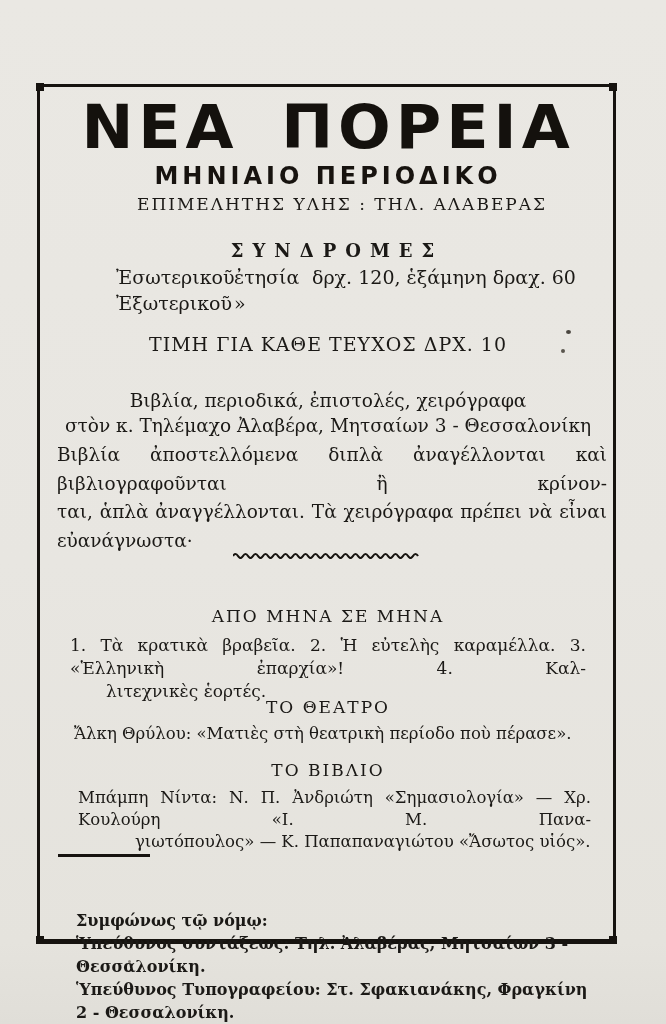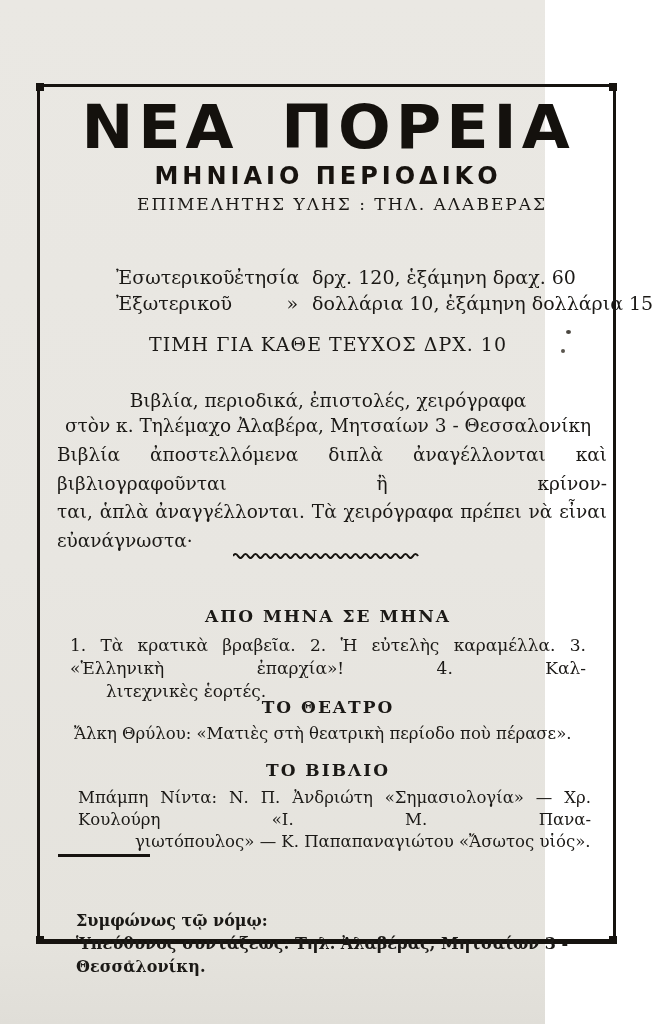--- a/index.html
+++ b/index.html
@@ -1,18 +1,18 @@
 <!DOCTYPE html>
 <html><head>
 <meta charset="utf-8">
 <style>
   html,body{margin:0;padding:0;}
   body{width:666px;height:1024px;overflow:hidden;}
   .page{
-    position:relative;width:545px;height:1024px;
+    position:relative;width:666px;height:1024px;
     background:linear-gradient(180deg,#eae8e3 0%,#e8e6e1 55%,#e5e3dd 92%,#e0ded8 100%);
     color:#1b1916;
     font-family:"DejaVu Serif", serif;
   }
   .frame{
     position:absolute;left:37px;top:84px;width:579px;height:860px;
     border:3px solid #16130f;border-bottom-width:5px;
     box-sizing:border-box;
   }
   .nub{position:absolute;width:8px;height:8px;background:#16130f;}
@@ -31,35 +31,35 @@
   }
   .masthead-subtitle{
     top:162px;font-family:"DejaVu Sans", sans-serif;font-weight:bold;
     font-size:24px;letter-spacing:4px;color:#17130f;white-space:nowrap;
   }
   .editor-line{top:194px;font-size:17px;letter-spacing:2px;white-space:nowrap;padding-left:14px;}
 
   .subs-heading{top:240px;font-weight:bold;font-size:18px;letter-spacing:9px;padding-left:9px;}
   .subs-table{left:116px;top:267px;display:grid;grid-template-columns:118px 64px auto;
     row-gap:5px;font-size:19px;line-height:21px;white-space:nowrap;}
-  .subs-table .c2{text-align:right;}
+  .subs-table .c2{text-align:left;}
   .subs-table .c3{text-align:left;padding-left:14px;}
 
   .price-line{top:333px;font-size:19px;letter-spacing:1px;}
   .remit-line{top:361px;font-size:18.5px;}
   .corr-line1{top:390px;font-size:18.5px;}
   .corr-line2{top:415px;font-size:18.5px;}
 
   .notice{left:57px;top:441px;width:550px;font-size:18.5px;line-height:28.5px;}
   .just{text-align:justify;text-align-last:justify;}
   .notice .last{text-align:center;text-align-last:center;}
 
   .divider{top:544px;left:233px;width:190px;height:8px;}
 
-  .sec-heading{font-weight:bold;font-size:17px;letter-spacing:2px;}
+  .sec-heading{font-weight:normal;font-size:17px;letter-spacing:2px;}
   .month-heading{top:606px;}
   .month-body{left:70px;top:634px;width:516px;font-size:17px;line-height:23px;}
   .month-body .l2{padding-left:36px;text-align:left;text-align-last:left;}
 
   .theatre-heading{top:697px;}
   .theatre-text{left:74px;top:724px;width:520px;font-size:16.5px;text-align:left;}
 
   .book-heading{top:760px;}
   .book-body{left:78px;top:787px;width:513px;font-size:16.5px;line-height:22px;}
   .book-body .l2{padding-left:57px;text-align:left;text-align-last:left;}
@@ -82,28 +82,28 @@
     <div class="nub tl"></div>
     <div class="nub tr"></div>
     <div class="nub bl"></div>
     <div class="nub br"></div>
   </div>
 
   <div class="abs ctr masthead-title">ΝΕΑ ΠΟΡΕΙΑ</div>
   <div class="abs ctr masthead-subtitle">ΜΗΝΙΑΙΟ ΠΕΡΙΟΔΙΚΟ</div>
   <div class="abs ctr editor-line">ΕΠΙΜΕΛΗΤΗΣ ΥΛΗΣ : ΤΗΛ. ΑΛΑΒΕΡΑΣ</div>
 
+  <div class="abs ctr subs-heading">ΣΥΝΔΡΟΜΕΣ</div>
 
   <div class="abs subs-table">
     <span class="c1">Ἐσωτερικοῦ</span>
     <span class="c2">ἐτησία</span>
     <span class="c3">δρχ. 120, ἑξάμηνη δραχ. 60</span>
     <span class="c1">Ἐξωτερικοῦ</span>
     <span class="c2">»</span>
-    <span class="c3">δολλάρια 10, ἑξάμηνη δολλάρια 15</span>
   </div>
 
   <div class="abs ctr price-line">ΤΙΜΗ ΓΙΑ ΚΑΘΕ ΤΕΥΧΟΣ ΔΡΧ. 10</div>
   <div class="abs ctr corr-line1">Βιβλία, περιοδικά, ἐπιστολές, χειρόγραφα</div>
   <div class="abs ctr corr-line2">στὸν κ. Τηλέμαχο Ἀλαβέρα, Μητσαίων 3 - Θεσσαλονίκη</div>
 
   <div class="abs notice">
     <div class="just">Βιβλία ἀποστελλόμενα διπλὰ ἀναγέλλονται καὶ βιβλιογραφοῦνται ἢ κρίνον-</div>
     <div class="just">ται, ἁπλὰ ἀναγγέλλονται. Τὰ χειρόγραφα πρέπει νὰ εἶναι εὐανάγνωστα·</div>
   </div>
@@ -126,19 +126,20 @@
   <div class="abs ctr sec-heading book-heading">ΤΟ ΒΙΒΛΙΟ</div>
   <div class="abs book-body">
     <div class="just">Μπάμπη Νίντα: Ν. Π. Ἀνδριώτη «Σημασιολογία» — Χρ. Κουλούρη «Ι. Μ. Πανα-</div>
     <div class="l2">γιωτόπουλος» — Κ. Παπαπαναγιώτου «Ἄσωτος υἱός».</div>
   </div>
 
   <div class="abs imprint-rule"></div>
   <div class="abs imprint">
     <div>Συμφώνως τῷ νόμῳ:</div>
     <div>Ὑπεύθυνος συντάξεως: Τηλ. Ἀλαβέρας, Μητσαίων 3 - Θεσσαλονίκη.</div>
+    <div>Ὑπεύθυνος Τυπογραφείου: Στ. Σφακιανάκης, Φραγκίνη 2 - Θεσσαλονίκη.</div>
   </div>
 
   <div class="speck s1"></div>
   <div class="speck s2"></div>
   <div class="speck s3"></div>
 
 </div>
 
 </body></html>

